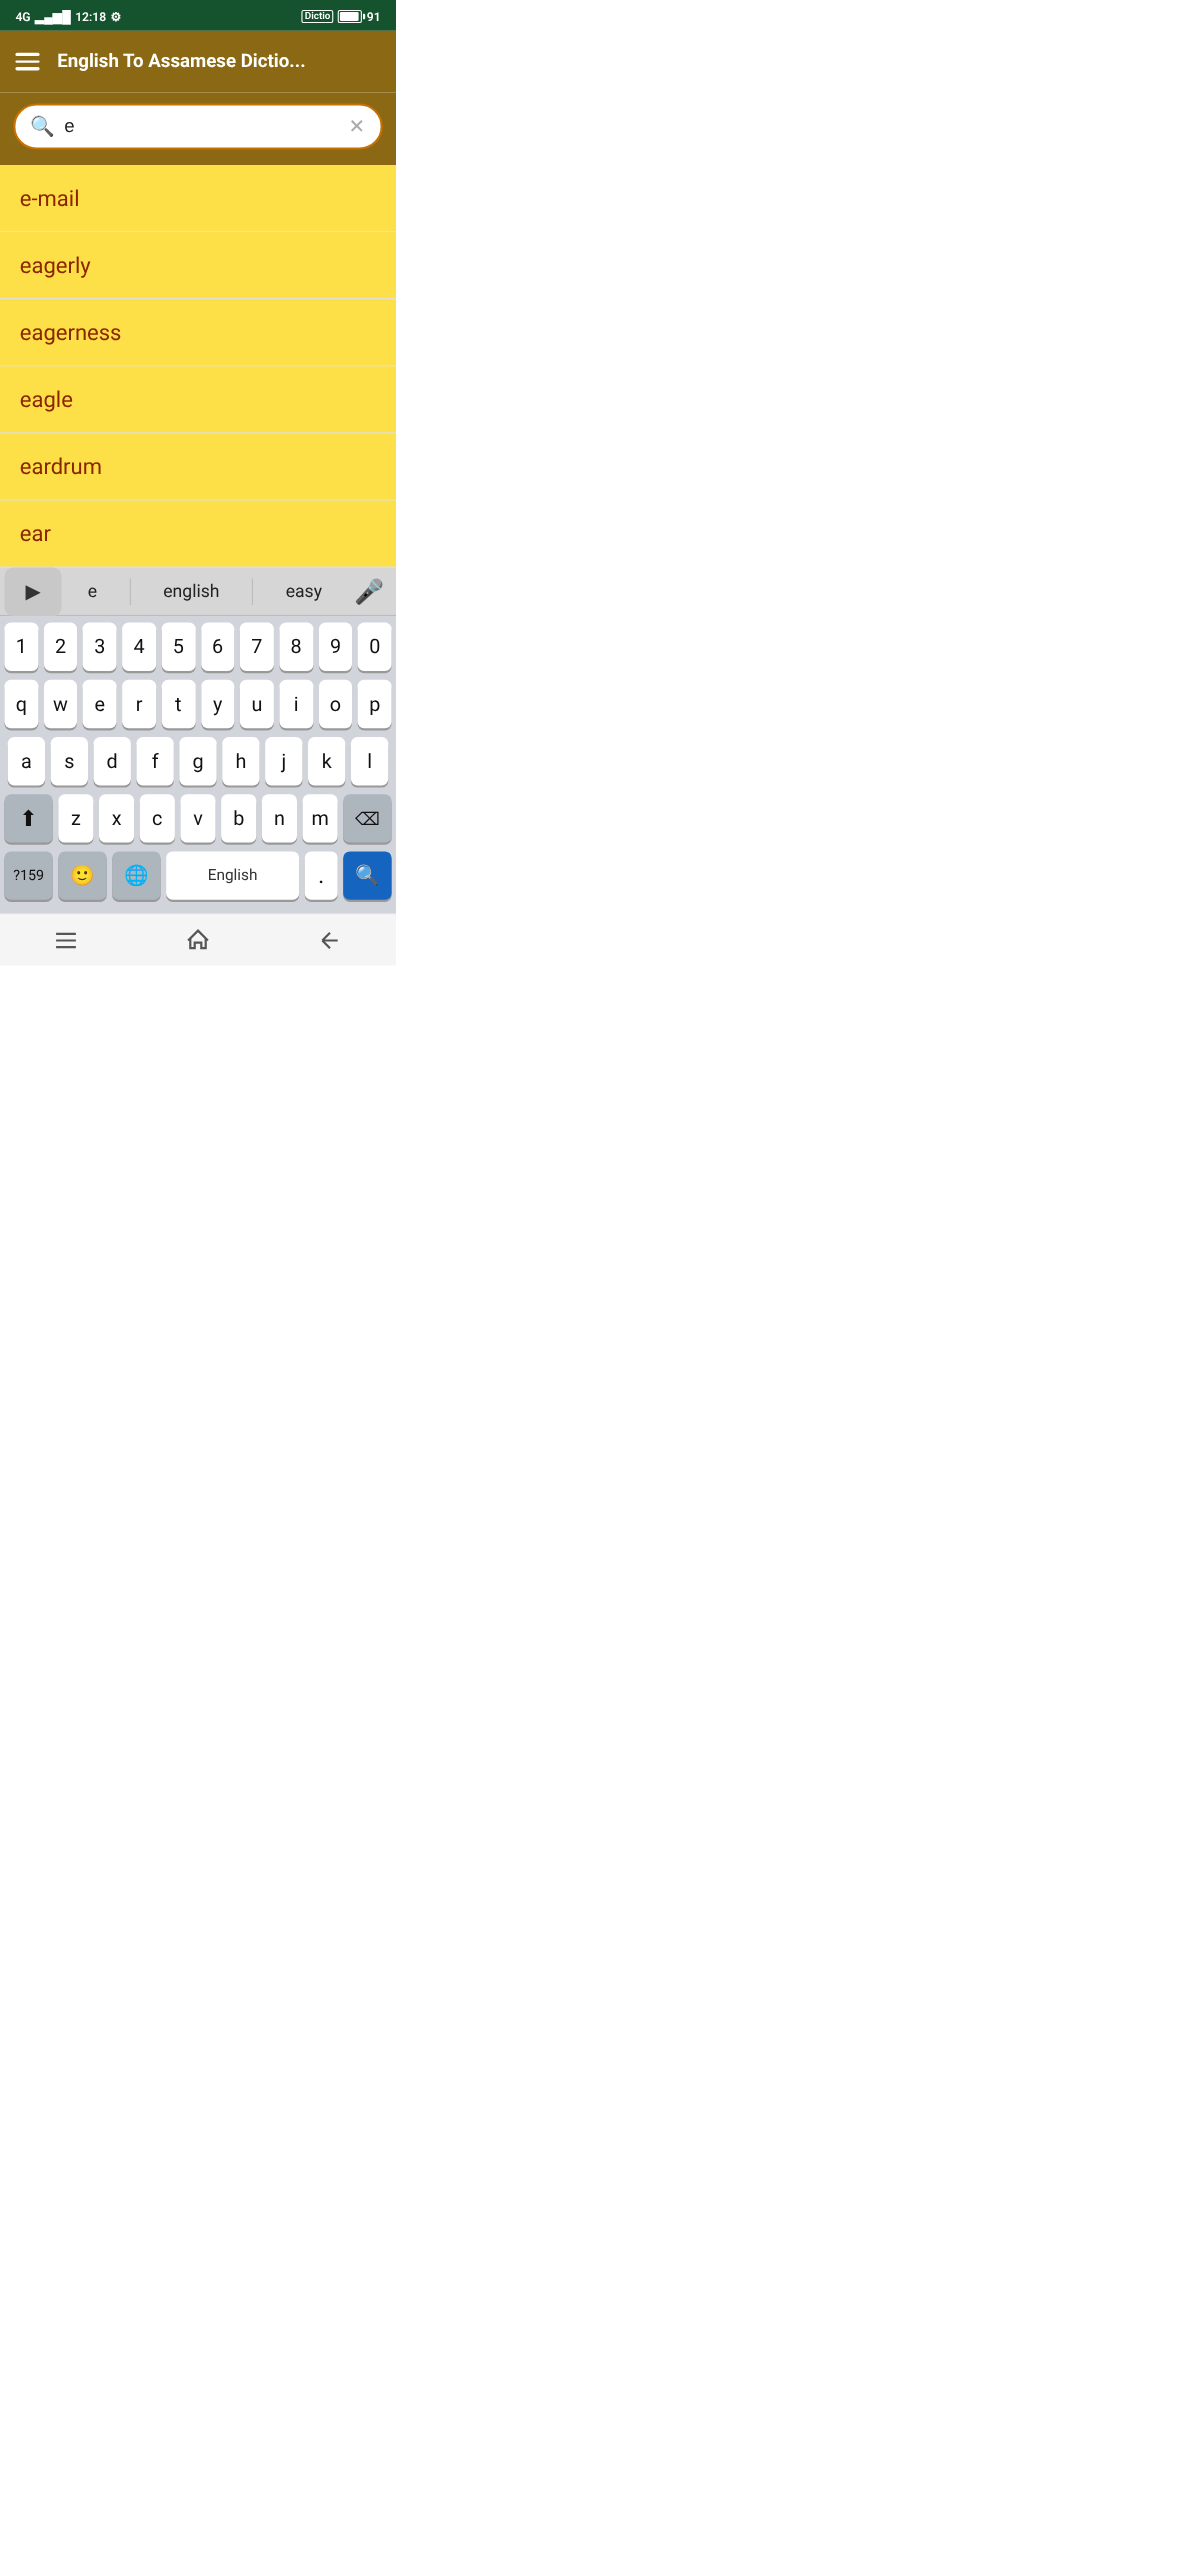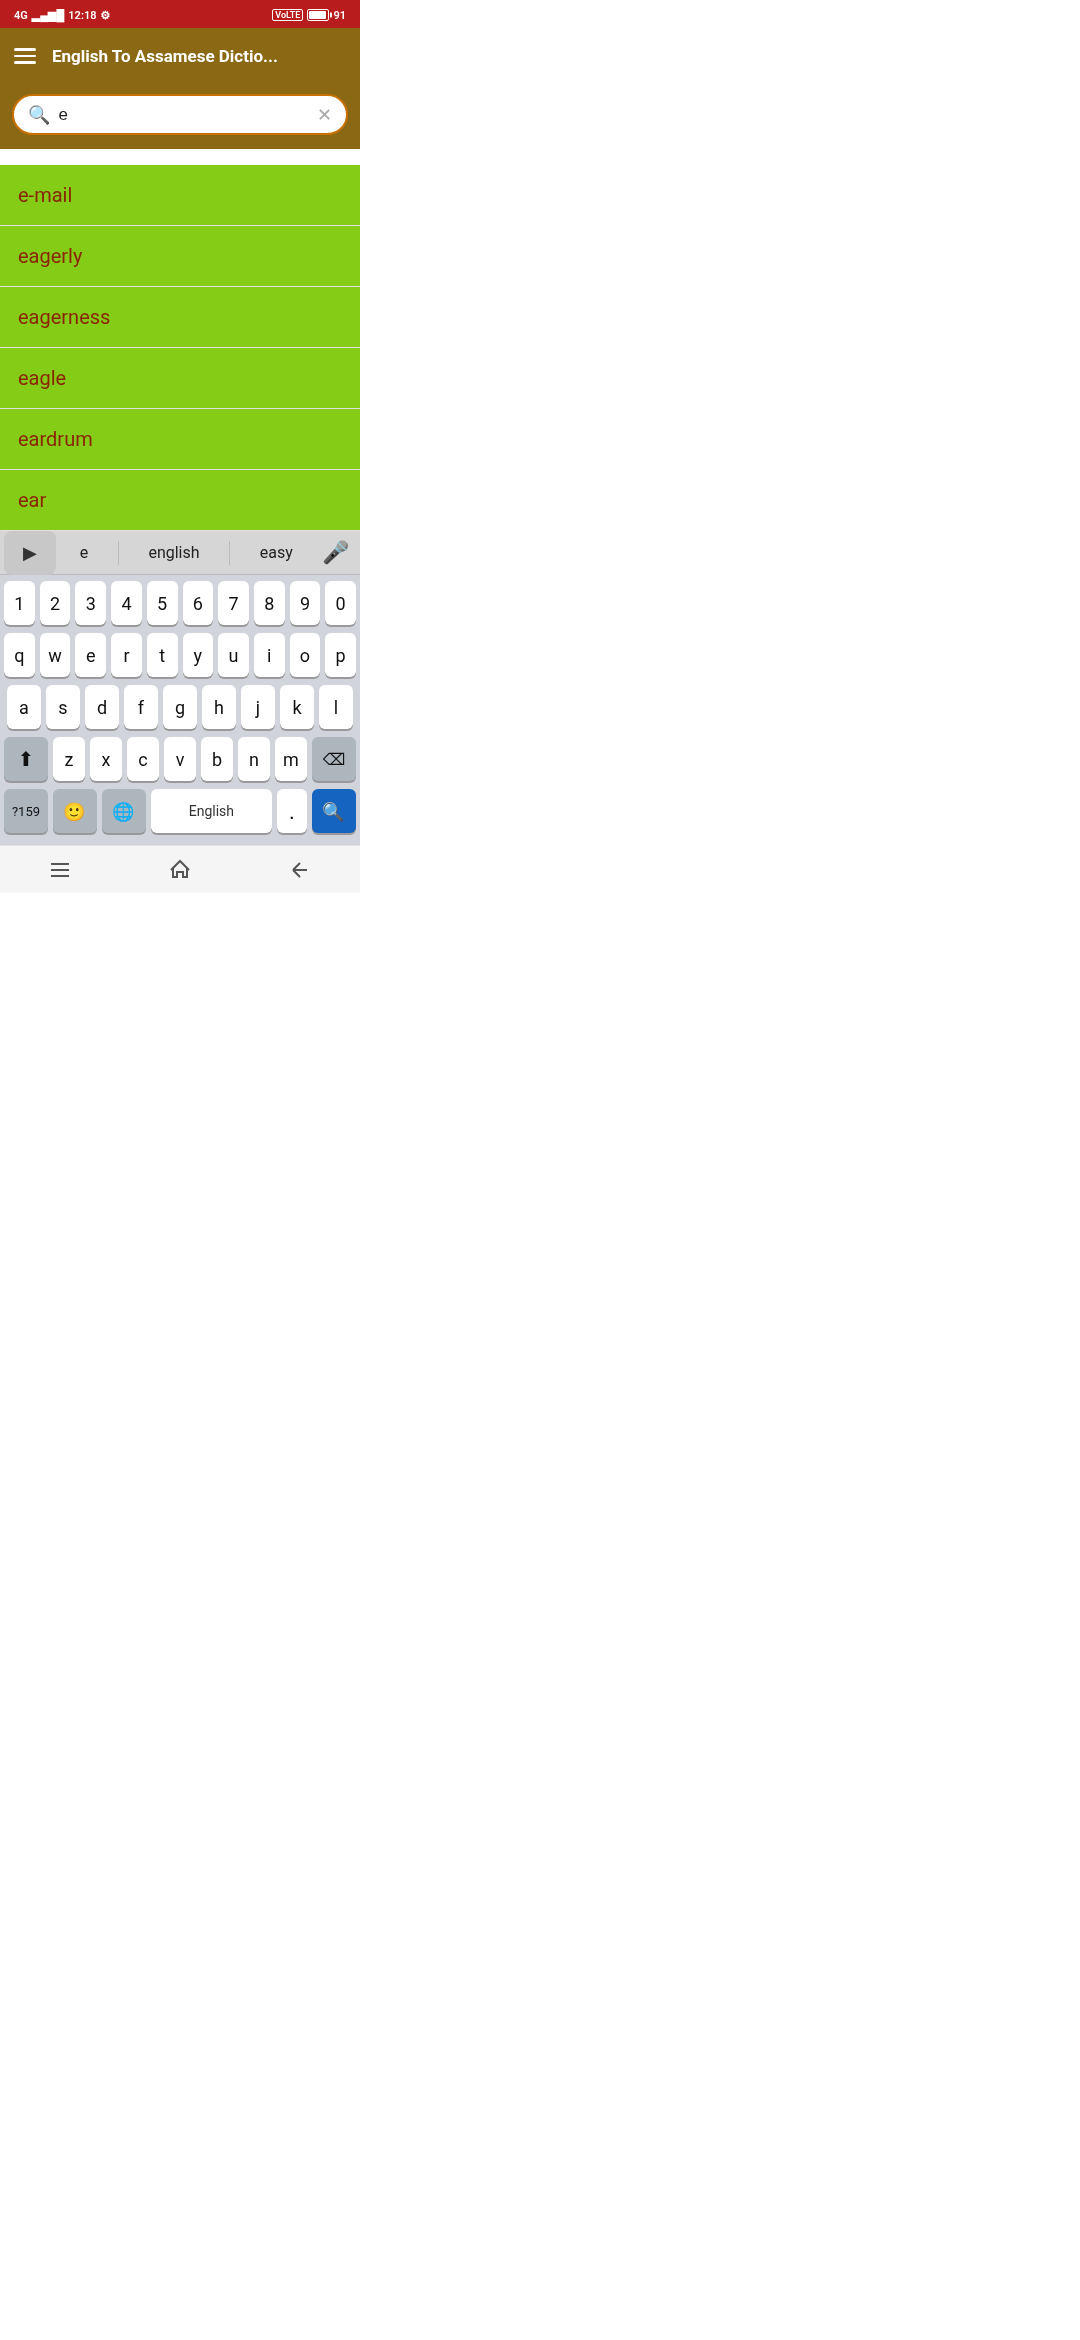--- a/index.html
+++ b/index.html
@@ -7,21 +7,21 @@
     body {
       width: 360px;
       min-height: 780px;
       font-family: 'Roboto', Arial, sans-serif;
       background: #fff;
       overflow-x: hidden;
     }
 
     
     .status-bar {
-      background: #b91c1c;
+      background: #14532d;
       color: #fff;
       display: flex;
       justify-content: space-between;
       align-items: center;
       padding: 6px 14px 4px 14px;
       height: 28px;
     }
     .status-left {
       display: flex;
       align-items: center;
@@ -126,22 +126,21 @@
       background: transparent;
     }
     .clear-icon {
       color: #aaa;
       font-size: 18px;
       cursor: pointer;
     }
 
     
     .word-list {
-      background: #84cc16;
-      margin-top: 16px;
+      background: #fde047;
     }
     .word-item {
       padding: 18px 18px;
       border-bottom: 1px solid #e0e0e0;
       font-size: 20px;
       color: #8B2500;
       font-weight: 400;
       cursor: pointer;
     }
 
@@ -268,21 +267,21 @@
 <body>
 
 <div class="status-bar">
   <div class="status-left">
     <span>4G</span>
     <span>▂▄▆█</span>
     <span>12:18</span>
     <span>⚙</span>
   </div>
   <div class="status-right">
-    <span style="font-size:9px;border:1px solid #fff;padding:0 2px;border-radius:2px;">VoLTE</span>
+    <span style="font-size:9px;border:1px solid #fff;padding:0 2px;border-radius:2px;">Dictio</span>
     <span class="battery-icon">
       <span class="battery-fill"></span>
     </span>
     <span>91</span>
   </div>
 </div>
 
 <div class="app-bar">
   <div class="hamburger-icon">
     <span></span>

